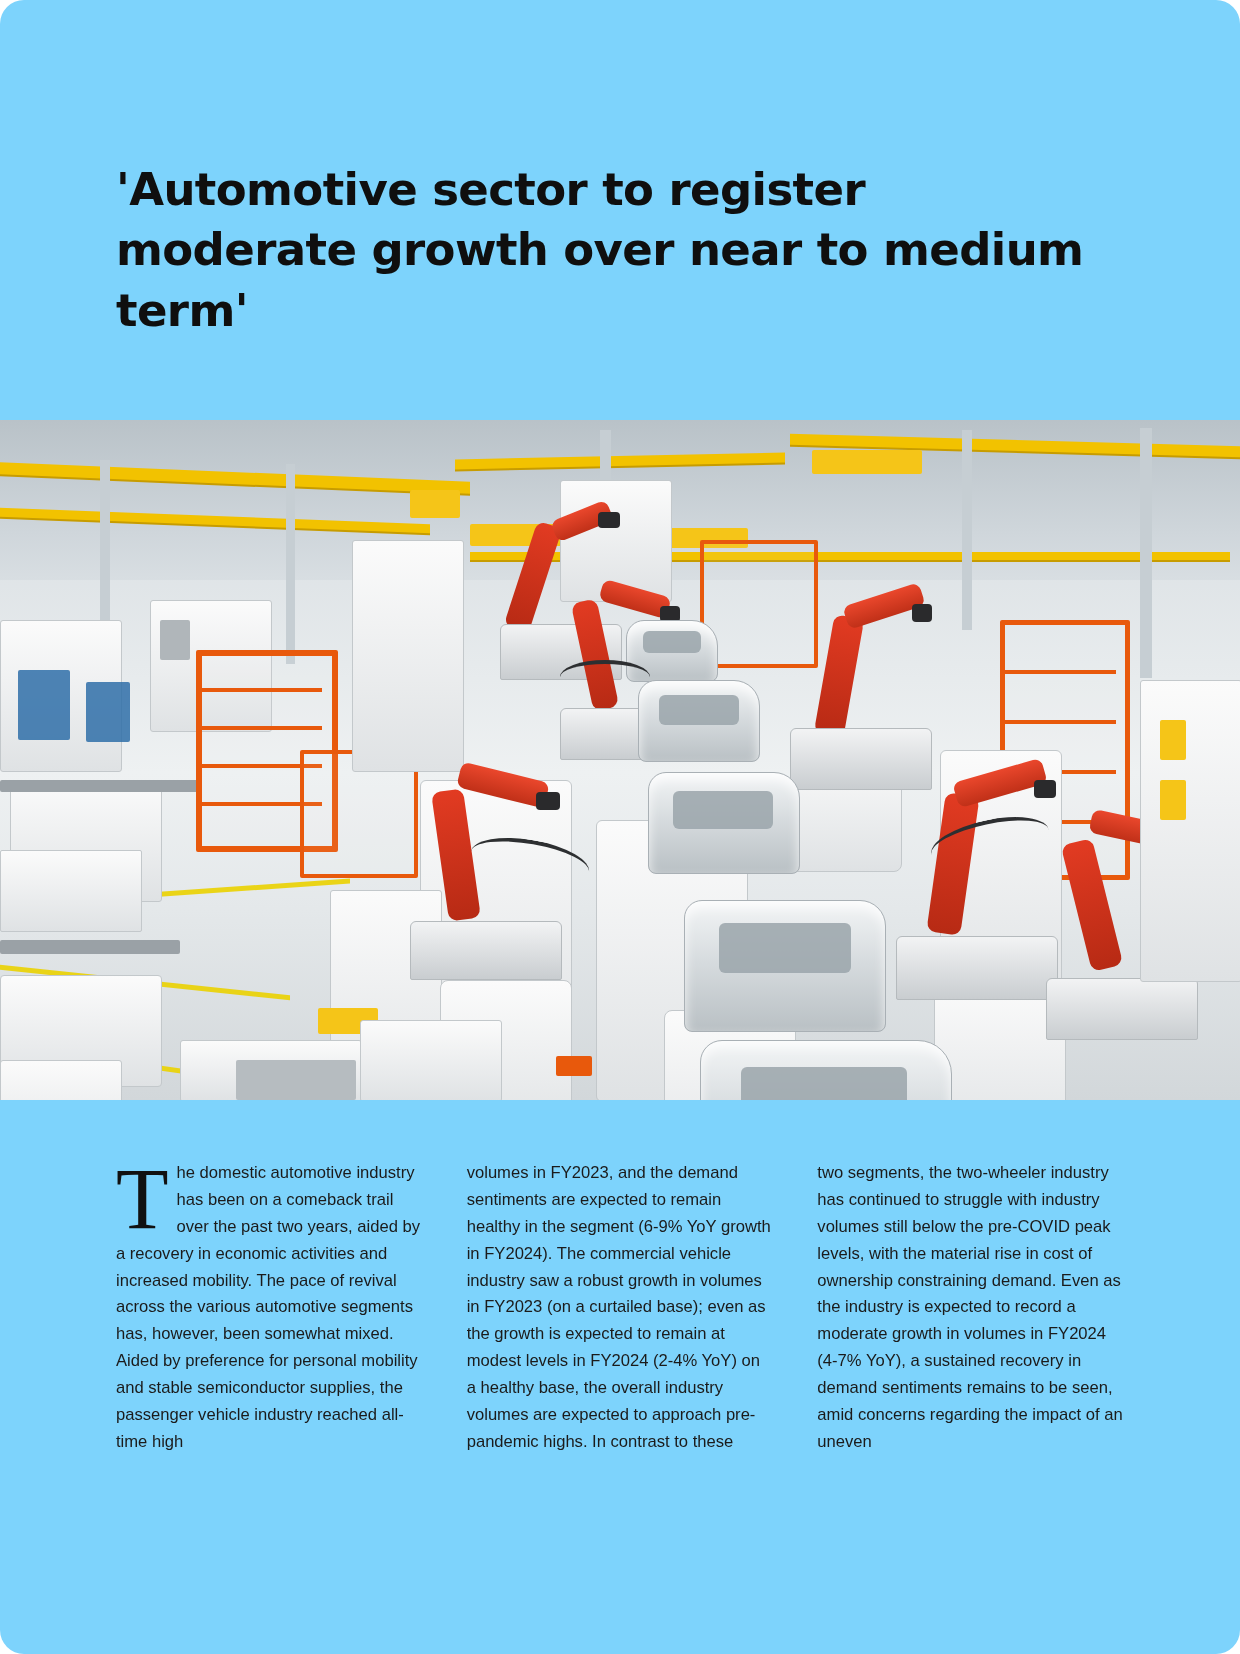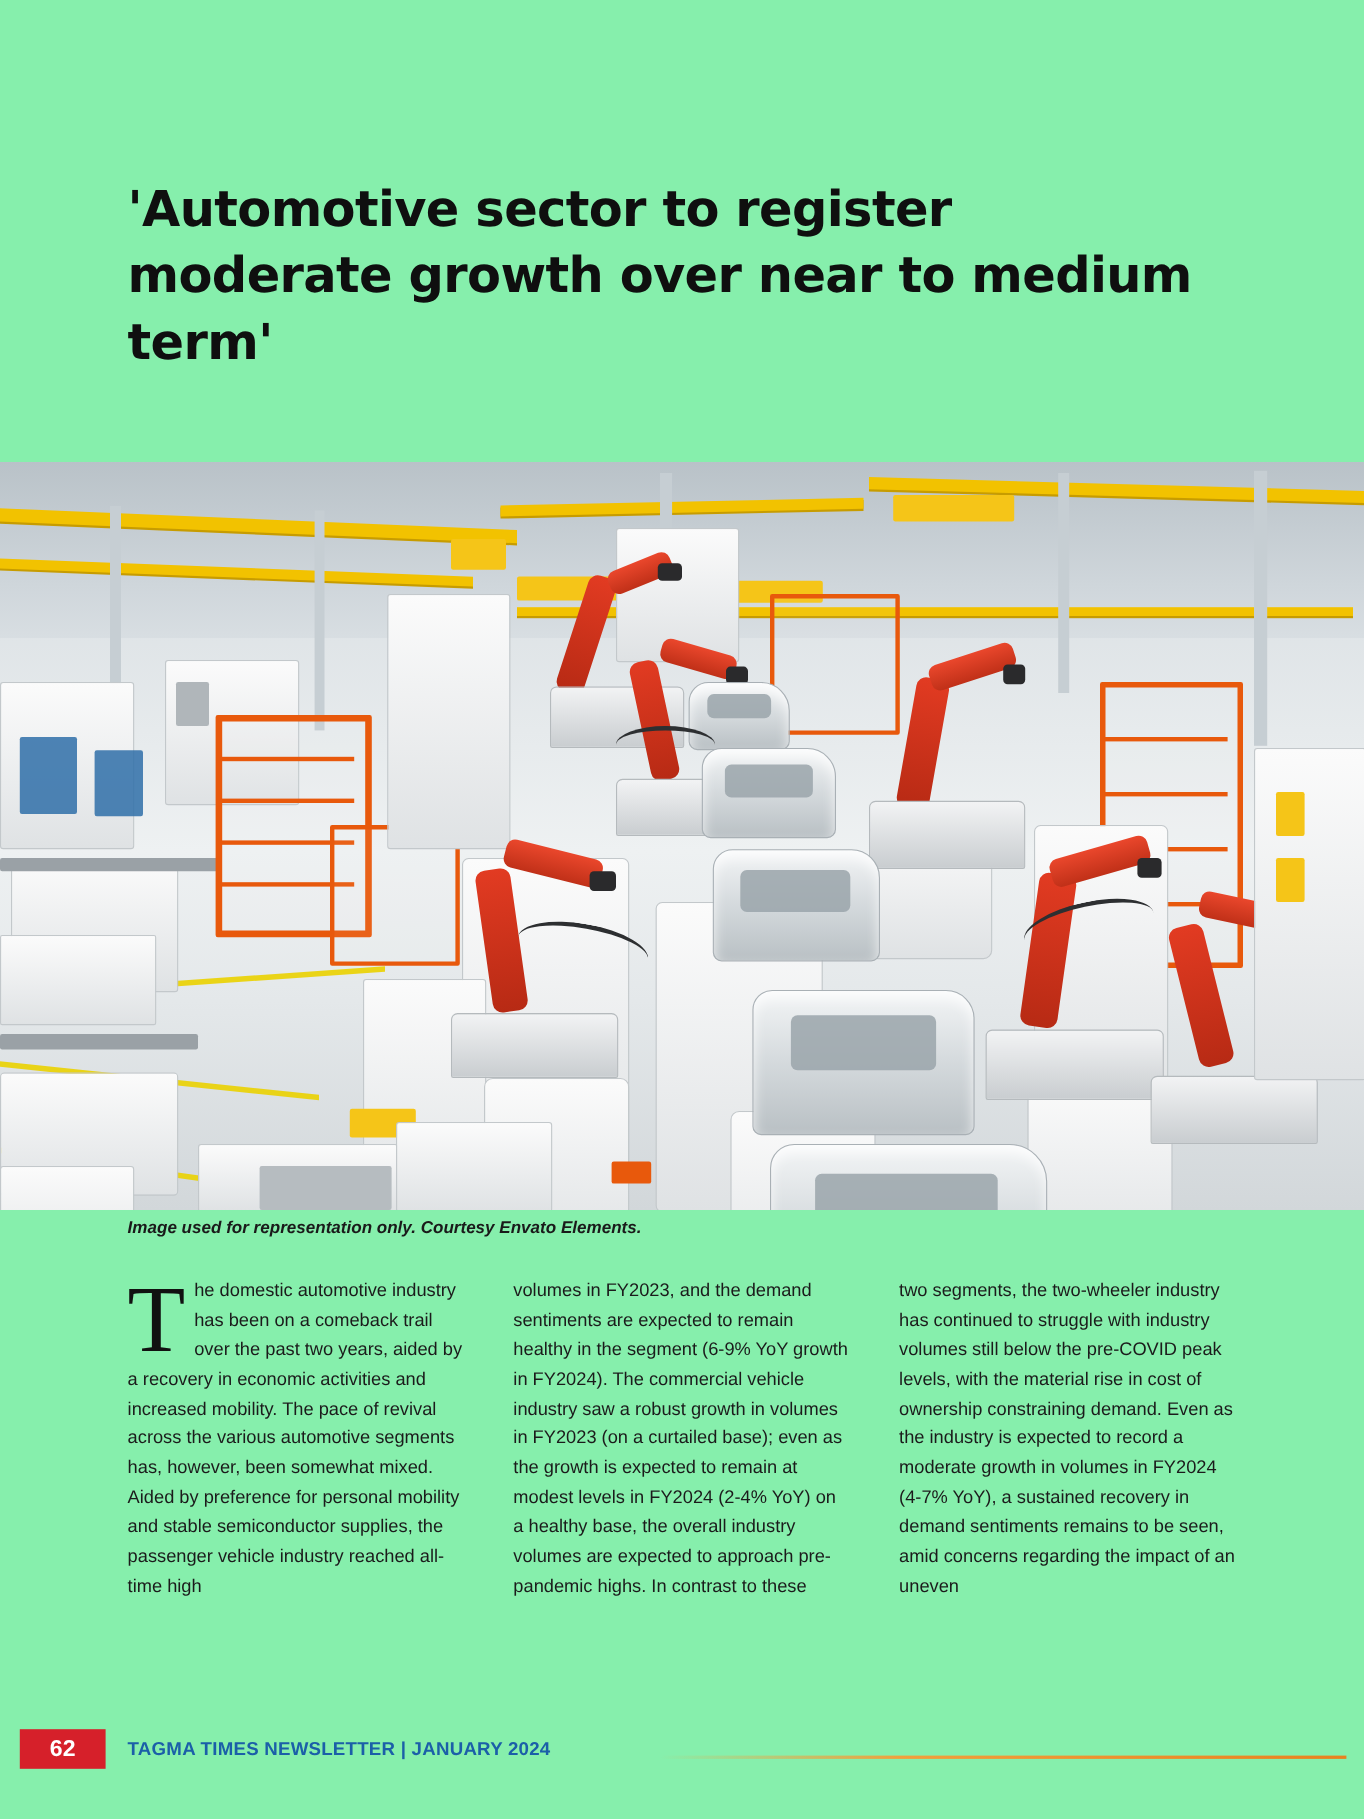--- a/index.html
+++ b/index.html
@@ -11,21 +11,22 @@
     width: 1240px;
     height: 1654px;
     position: relative;
     font-family: "Liberation Sans", sans-serif;
     overflow: hidden;
   }
 
   .page {
     position: absolute;
     inset: 0;
-    background: #86efac;
+    background: #7dd3fc;
+    border-radius: 24px;
   }
 
   
   .headline {
     position: absolute;
     left: 116px;
     top: 130px;
     width: 980px;
     font-family: "DejaVu Sans", sans-serif;
     font-weight: bold;
@@ -427,41 +428,29 @@
       <div class="cab" style="left:0; top:430px; width:140px; height:80px; border-radius:2px;"></div>
       <div class="greyblock" style="left:0; top:520px; width:180px; height:14px;"></div>
       <div class="cab" style="left:180px; top:620px; width:180px; height:60px;"></div>
       <div class="yellowblock" style="left:318px; top:588px; width:60px; height:26px;"></div>
       <div class="yellowblock" style="left:556px; top:636px; width:36px; height:20px; background:#e8590c;"></div>
       <div class="greyblock" style="left:236px; top:640px; width:120px; height:40px; background:#b6bcc0;"></div>
       <div class="cab" style="left:360px; top:600px; width:140px; height:80px;"></div>
     </div>
   </div>
 
-  <div class="caption">Image used for representation only. Courtesy Envato Elements.</div>
 
   <div class="columns">
     <div class="col">
       <p class="dropcap-para">
         <span class="dropcap">T</span><span>he domestic automotive industry has been on a comeback trail over the past two years, aided by a recovery in economic activities and increased mobility. The pace of revival across the various automotive segments has, however, been somewhat mixed. Aided by preference for personal mobility and stable semiconductor supplies, the passenger vehicle industry reached all-time high</span>
       </p>
     </div>
     <div class="col">
       <p>volumes in FY2023, and the demand sentiments are expected to remain healthy in the segment (6-9% YoY growth in FY2024). The commercial vehicle industry saw a robust growth in volumes in FY2023 (on a curtailed base); even as the growth is expected to remain at modest levels in FY2024 (2-4% YoY) on a healthy base, the overall industry volumes are expected to approach pre-pandemic highs. In contrast to these</p>
     </div>
     <div class="col">
       <p>two segments, the two-wheeler industry has continued to struggle with industry volumes still below the pre-COVID peak levels, with the material rise in cost of ownership constraining demand. Even as the industry is expected to record a moderate growth in volumes in FY2024 (4-7% YoY), a sustained recovery in demand sentiments remains to be seen, amid concerns regarding the impact of an uneven</p>
     </div>
   </div>
 
-  <div class="footer">
-    <div class="folio-box">
-      <div class="folio-num">62</div>
-    </div>
-    <div class="footer-text">
-      <span>TAGMA TIMES NEWSLETTER</span>
-      <span class="sep">|</span>
-      <span class="issue">JANUARY 2024</span>
-    </div>
-    <div class="footer-rule"></div>
-  </div>
 
 </div>
 
 </body></html>

